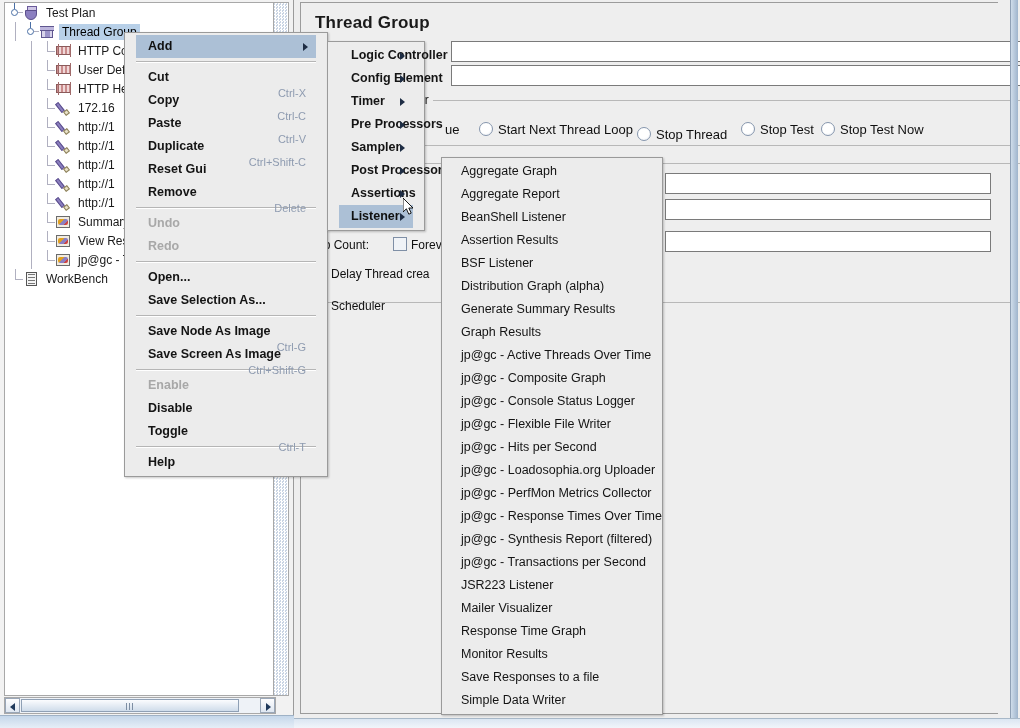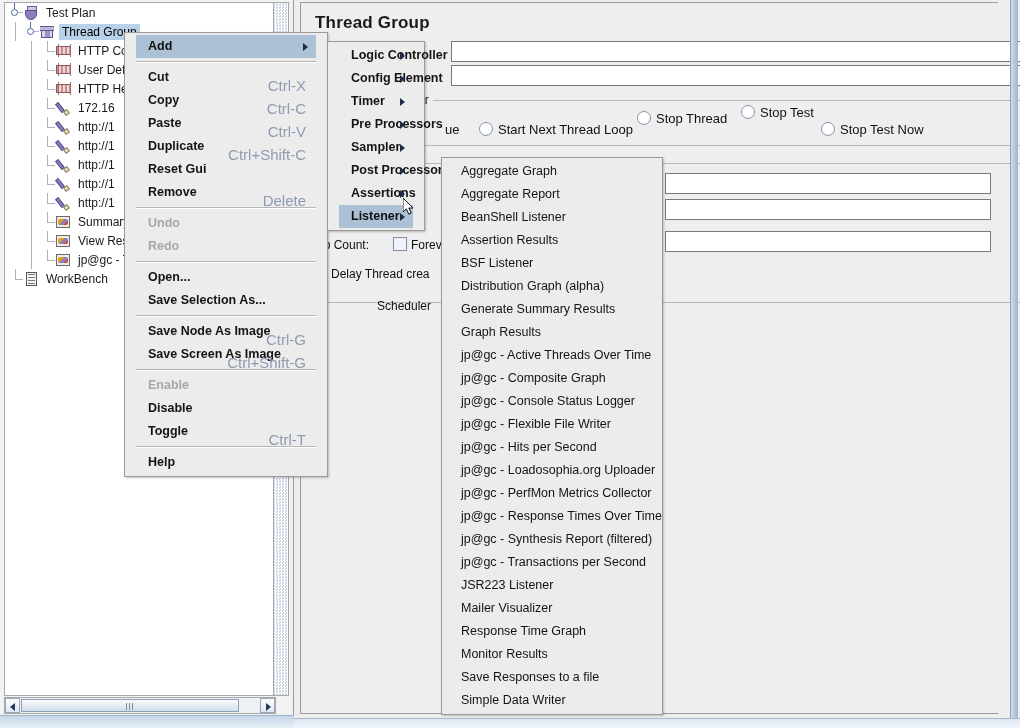--- a/index.html
+++ b/index.html
@@ -385,22 +385,22 @@
     line-height: 23px;
     font-size: 12.5px;
     font-weight: bold;
     color: #141414;
     padding: 0 10px 0 12px;
     white-space: nowrap;
     box-sizing: border-box;
   }
   .mi .accel {
     position: absolute;
-    right: 10px; top: 8px;
-    font-size: 15px;
+    right: 10px; top: 16px;
+    font-size: 11px;
     font-weight: normal;
     color: #8e9bb0;
   }
   .mi.disabled { color: #a8a8a8; }
   .mi.hl {
     background: #acc0d6;
     color: #101010;
   }
   .mi .arrow {
     position: absolute;
@@ -487,44 +487,44 @@
       <div class="group-box" style="left:22px; top:97px; width:840px; height:46px;">
         <span class="group-title">r a Sampler error</span>
       </div>
 
       <div class="radio" style="left:144px; top:119px;">
         <span>ue</span>
       </div>
       <div class="radio" style="left:178px; top:119px;text-align:right;">
         <span class="dot"></span><span>Start Next Thread Loop</span>
       </div>
-      <div class="radio" style="left:336px; top:108px;">
+      <div class="radio" style="left:336px; top:124px;">
         <span class="dot"></span><span>Stop Thread</span>
       </div>
-      <div class="radio" style="left:440px; top:102px;">
+      <div class="radio" style="left:440px; top:119px;">
         <span class="dot"></span><span>Stop Test</span>
       </div>
       <div class="radio" style="left:520px; top:119px;">
         <span class="dot"></span><span>Stop Test Now</span>
       </div>
 
       <div class="group-box" style="left:22px; top:160px; width:840px; height:140px;"></div>
 
       <div class="tf" style="left:364px; top:170px; width:326px;"></div>
       <div class="tf" style="left:364px; top:196px; width:326px;"></div>
       <div class="tf" style="left:364px; top:228px; width:326px;"></div>
 
       <div class="plain-label" style="left:16px; top:235px;">op Count:</div>
       <div class="plain-label" style="left:92px; top:234px;">
         <span class="chk"></span><span>Forev</span>
       </div>
       <div class="plain-label" style="left:30px; top:264px;">
         <span>Delay Thread crea</span>
       </div>
-      <div class="plain-label" style="left:30px; top:296px;margin-left:46px;">
+      <div class="plain-label" style="left:30px; top:296px;">
         <span>Scheduler</span>
       </div>
 
     </div>
 
     <div id="right-vscroll"></div>
     <div id="right-bottom-strip"></div>
   </div>
 
   <div class="menu" id="menu-context">

